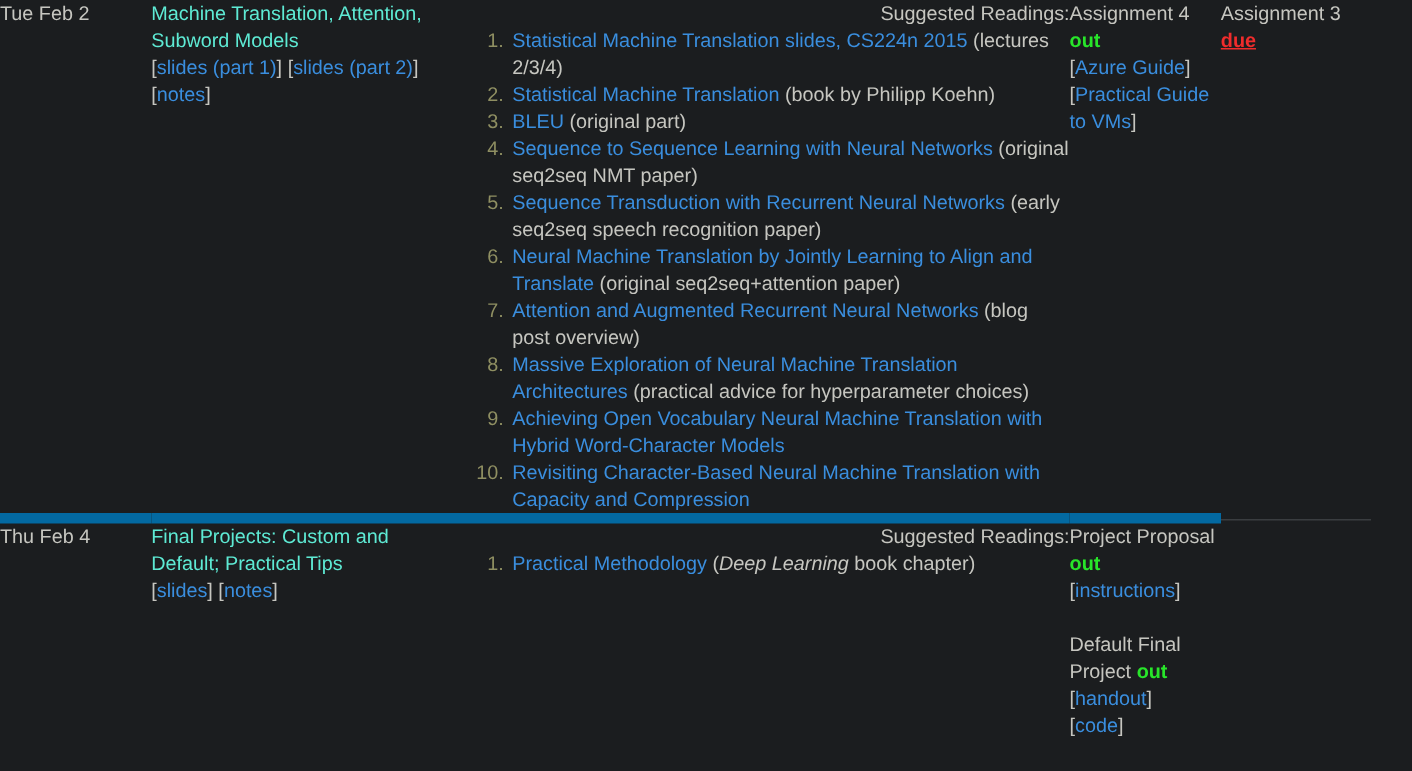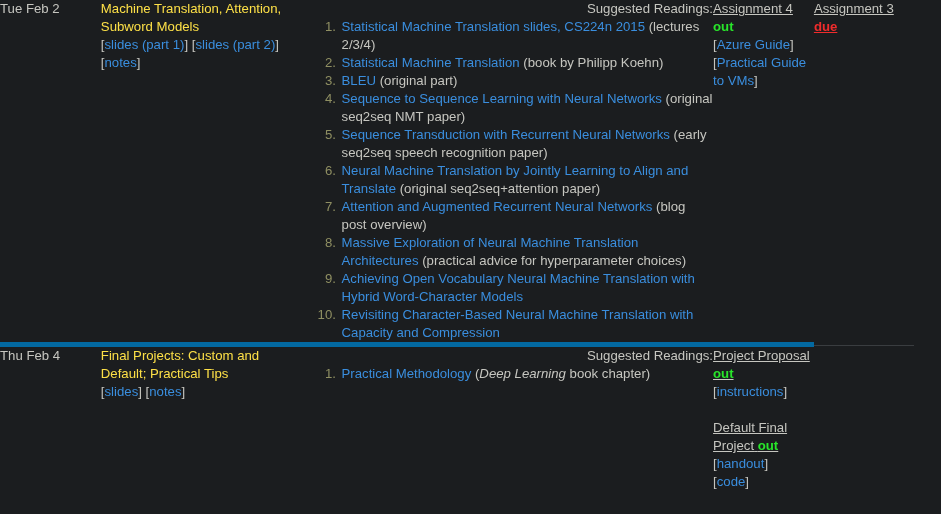--- a/index.html
+++ b/index.html
@@ -37,41 +37,41 @@
   }
 
   
   .col-date    { width: 100px; padding-left: 8px;  padding-right: 6px; }
   .col-topic   { width: 199px; padding-right: 10px; }
   .col-read    { width: 408px; padding-right: 8px; }
   .col-a4      { width: 100px; padding-right: 6px; }
   .col-a3      { width: 126px; padding-right: 6px; }
 
   
-  tr.row.sep > td { border-top: 5px solid #0369a1; }
+  tr.row.sep > td { border-top: 7px solid #0369a1; }
   tr.row.sep > td.col-a3 {
     border-top: 0;
     background-image: linear-gradient(#3a3d40, #3a3d40);
     background-repeat: no-repeat;
     background-size: 100px 1px;
     background-position: left top;
   }
 
   .row-pad-top { padding-top: 6px; }
   .row-pad-top2 { padding-top: 15px; }
 
   a, .link {
     color: #3a8ede;
     text-decoration: none;
     cursor: pointer;
   }
 
   .brk { color: #c6c6c0; }
 
-  .topic-title { color: #fde047; }
+  .topic-title { color: #5eead4; }
 
   .readings-label { color: #c6c6c0; text-align: right; }
 
   ol.readings {
     margin: 0;
     padding: 0 0 0 38px;
     list-style-position: outside;
   }
   ol.readings li {
     color: #8f8f62;
@@ -79,21 +79,21 @@
     margin: 0;
   }
   ol.readings li > span.li-body {
     color: #c6c6c0;
     display: inline;
   }
 
   .out  { color: #28e52a; font-weight: bold; }
   .due  { color: #f02c2c; font-weight: bold; text-decoration: underline; }
 
-  .assign-title { color: #c6c6c0; text-decoration: underline; }
+  .assign-title { color: #c6c6c0; }
 
   .blankline { display: block; height: 18px; }
 
   .ital { font-style: italic; }
 </style>
 </head>
 <body>
 
 <table class="schedule">
   <tbody>

